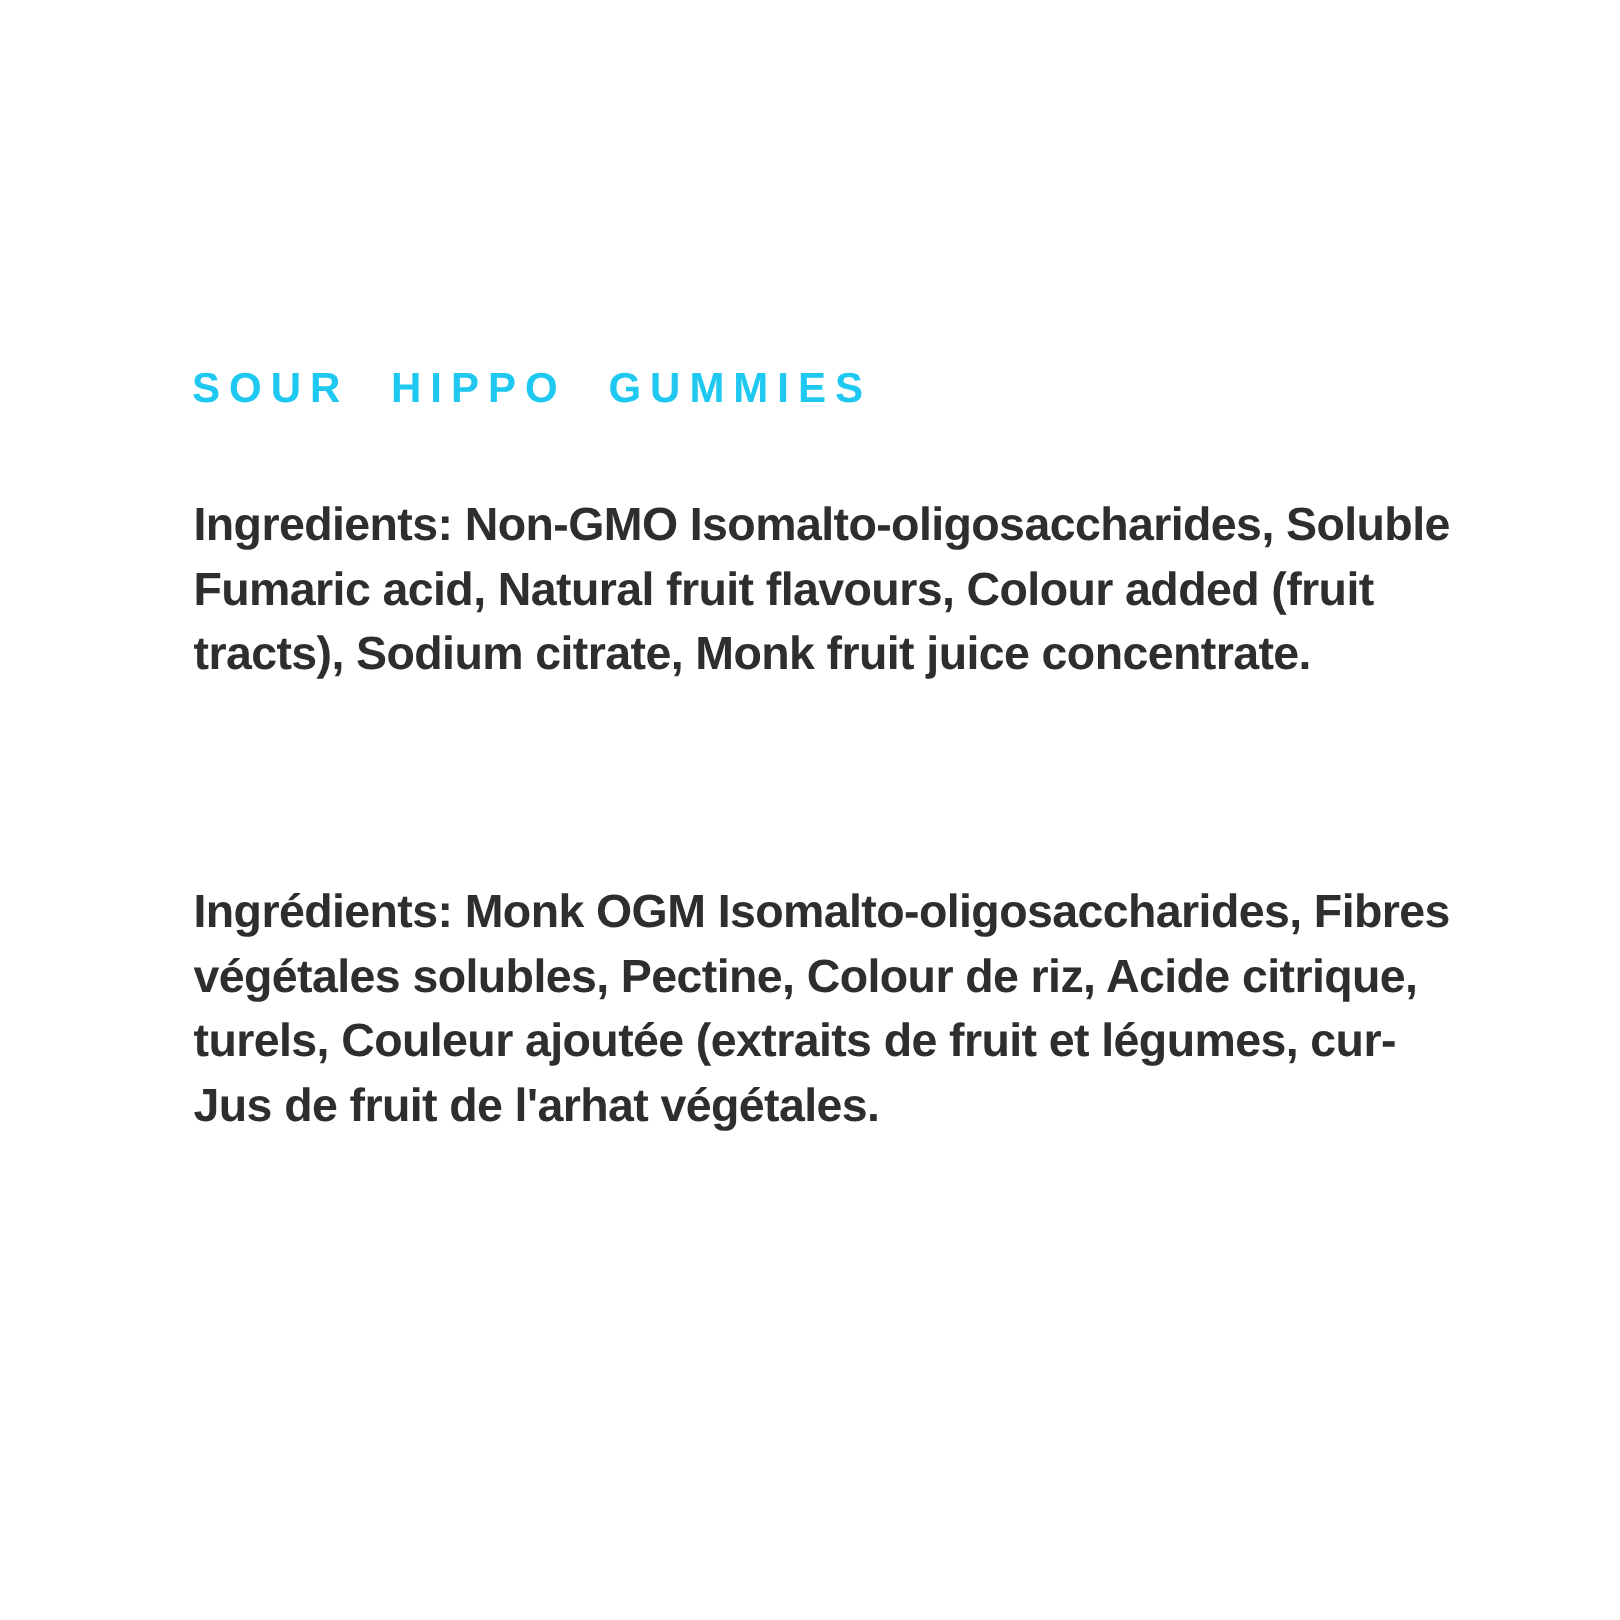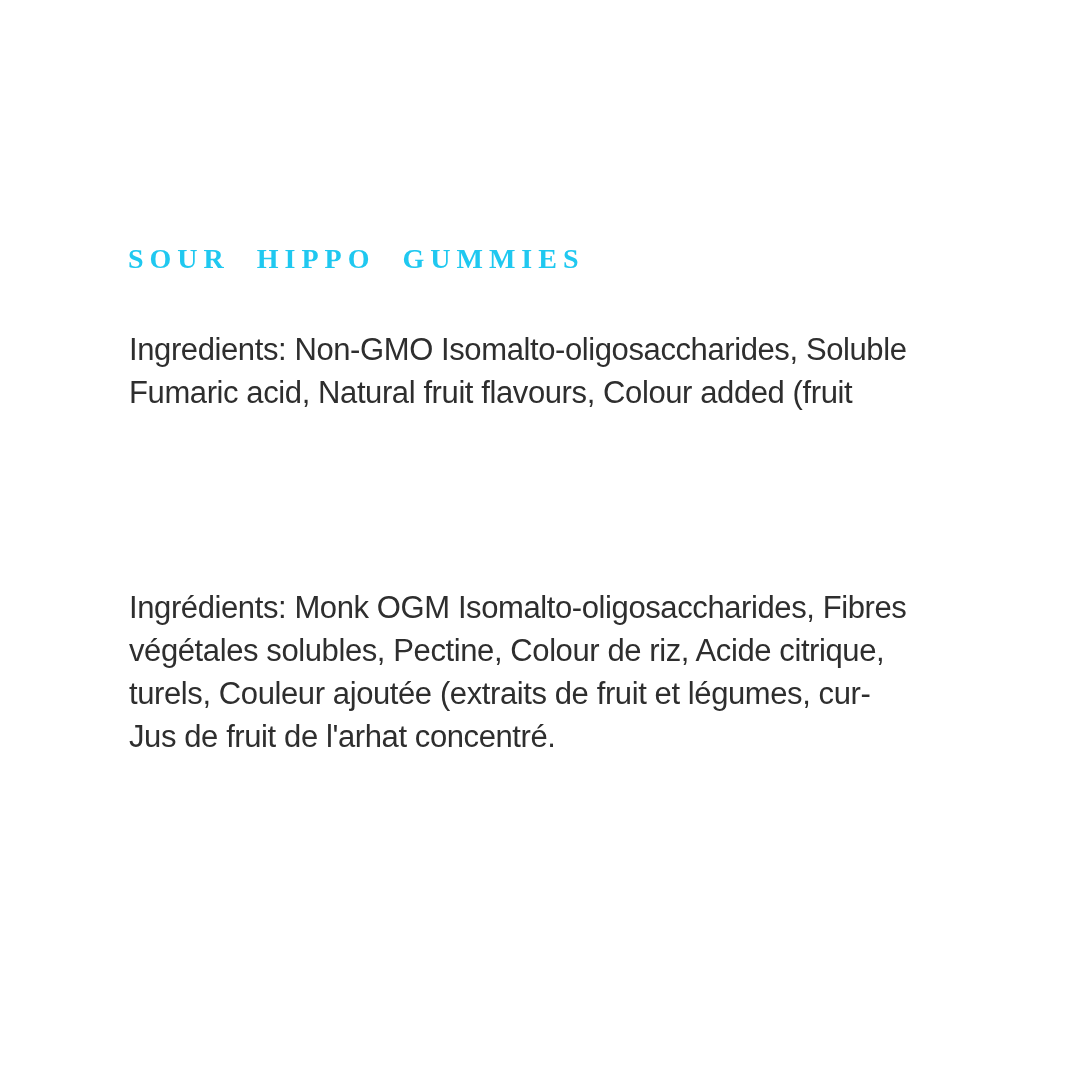--- a/index.html
+++ b/index.html
@@ -13,58 +13,59 @@
     height: 1080px;
     background: #ffffff;
     overflow: hidden;
     font-family: "Liberation Sans", sans-serif;
   }
   .title {
     position: absolute;
     left: 128px;
     top: 242px;
     margin: 0;
-    font-family: Liberation Serif, serif;
+    font-family: Liberation Sans, sans-serif;
     font-size: 28px;
     font-weight: 800;
     line-height: 34px;
     letter-spacing: 6px;
     word-spacing: 14px;
     color: #1fc8f0;
     white-space: nowrap;
   }
   .para {
     position: absolute;
     left: 129px;
     width: 860px;
     color: #2e2e2e;
     font-family: "Liberation Sans", sans-serif;
     font-size: 31px;
-    font-weight: 400;
+    font-weight: 700;
     letter-spacing: -0.4px;
   }
   .para-en { top: 328px; }
   .para-fr { top: 586px; }
   .line {
     line-height: 43px;
     white-space: nowrap;
   }
 </style>
 </head>
 <body>
 
 <div class="canvas">
 
   <h1 class="title">SOUR HIPPO GUMMIES</h1>
 
   <div class="para para-en">
     <div class="line">Ingredients: Non-GMO Isomalto-oligosaccharides, Soluble</div>
     <div class="line">Fumaric acid, Natural fruit flavours, Colour added (fruit</div>
+    <div class="line">tracts), Sodium citrate, Monk fruit juice concentrate.</div>
   </div>
 
   <div class="para para-fr">
     <div class="line">Ingrédients: Monk OGM Isomalto-oligosaccharides, Fibres</div>
     <div class="line">végétales solubles, Pectine, Colour de riz, Acide citrique,</div>
     <div class="line">turels, Couleur ajoutée (extraits de fruit et légumes, cur-</div>
-    <div class="line">Jus de fruit de l'arhat concentré.</div>
+    <div class="line">Jus de fruit de l'arhat végétales.</div>
   </div>
 
 </div>
 
 </body></html>

